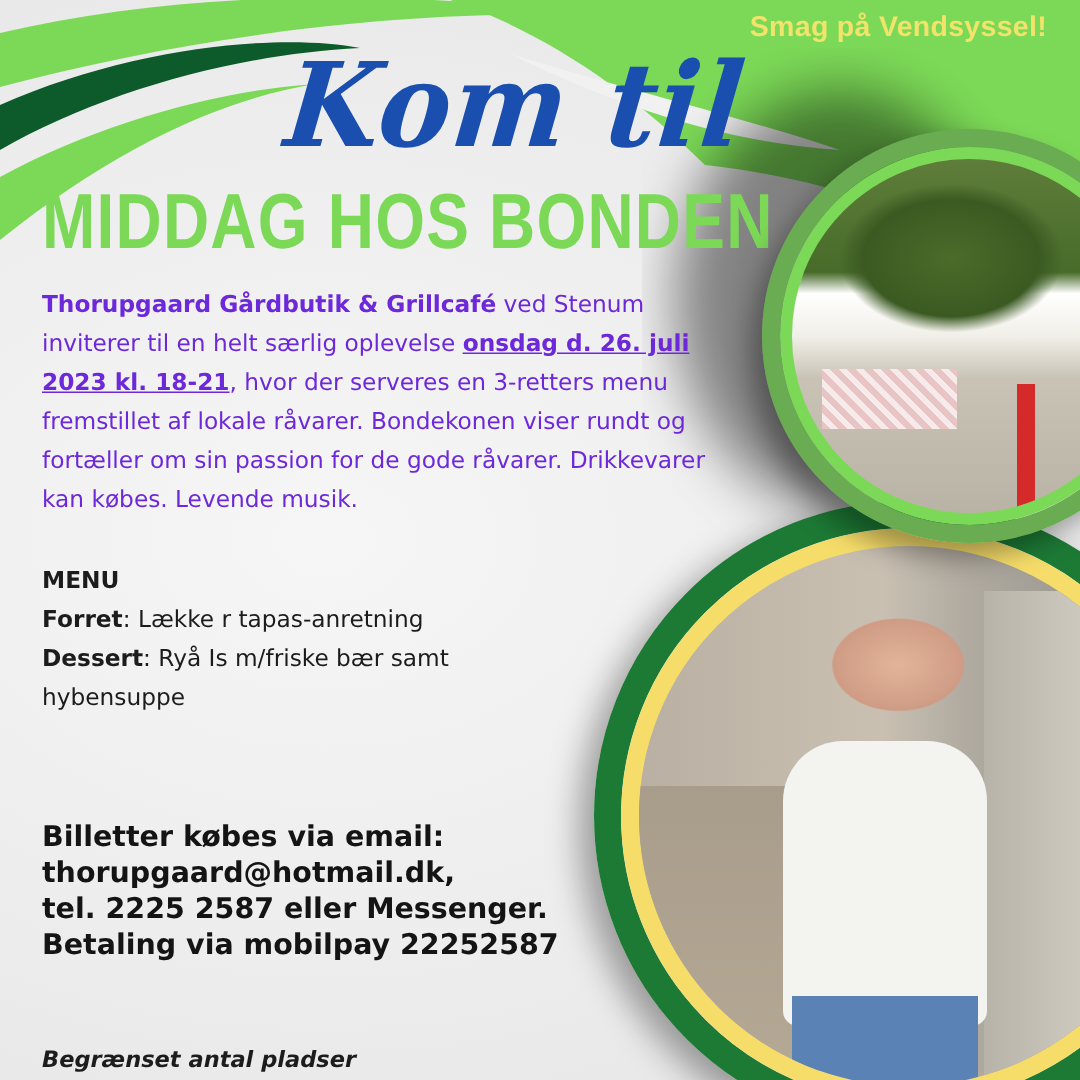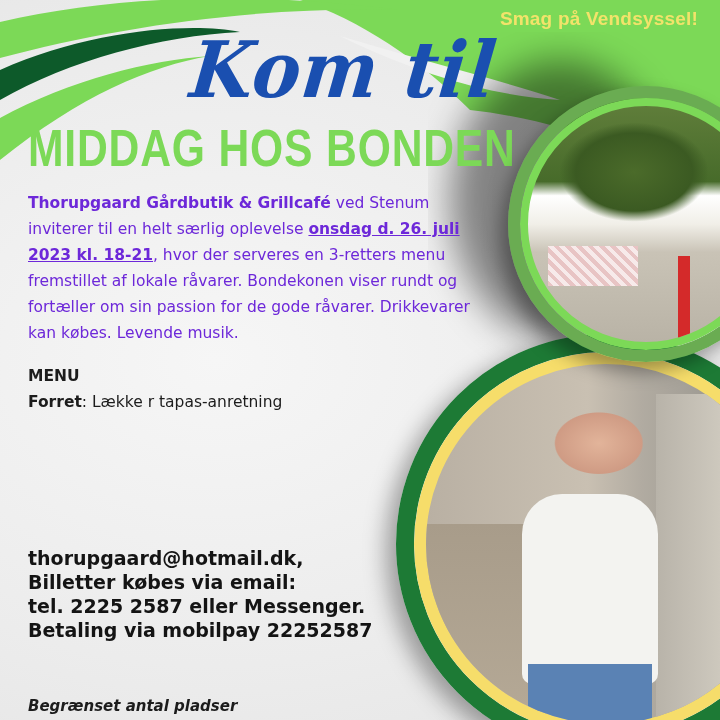--- a/index.html
+++ b/index.html
@@ -34,21 +34,21 @@
     letter-spacing: 1px; white-space: nowrap;
   }
   .intro {
     position: absolute; left: 28px; top: 190px; width: 460px;
     font-size: 15.5px; line-height: 26px; color: #6d28d9;
   }
   .intro b { font-weight: bold; }
   .intro u { font-weight: bold; text-decoration: underline; }
 
   .menu {
-    position: absolute; left: 28px; top: 363px; width: 330px;
+    position: absolute; left: 28px; top: 374px; width: 330px;
     font-size: 15.5px; line-height: 26px; color: #1c1c1c;
   }
   .menu .menu-heading { font-weight: bold; }
   .menu b { font-weight: bold; }
 
   .tickets {
     position: absolute; left: 28px; top: 546px; width: 380px;
     font-size: 19px; line-height: 24px; font-weight: bold; color: #141414;
   }
   .limited {
@@ -135,25 +135,28 @@
 
 <div class="intro">
   <b>Thorupgaard Gårdbutik &amp; Grillcafé</b><span> ved Stenum inviterer til en helt særlig oplevelse </span><u>onsdag d. 26. juli 2023 kl. 18-21</u><span>, hvor der serveres en 3-retters menu fremstillet af lokale råvarer. Bondekonen viser rundt og fortæller om sin passion for de gode råvarer. Drikkevarer kan købes. Levende musik.</span>
 </div>
 
 <div class="menu">
   <div class="menu-heading">MENU</div>
   <div>
     <b>Forret</b><span>: Lække r tapas-anretning</span>
   </div>
+  <div>
+    <b>Dessert</b><span>: Ryå Is m/friske bær samt hybensuppe</span>
+  </div>
 </div>
 
 <div class="tickets">
+  <div>Billetter købes via email:</div>
   <div>thorupgaard@hotmail.dk,</div>
-  <div>Billetter købes via email:</div>
   <div>tel. 2225 2587 eller Messenger.</div>
   <div>Betaling via mobilpay 22252587</div>
 </div>
 
 <div class="limited">Begrænset antal pladser</div>
 
 <div class="photo-bottom">
   <div class="photo-bottom-inner">
     <div class="counter"></div>
     <div class="fridge"></div>

